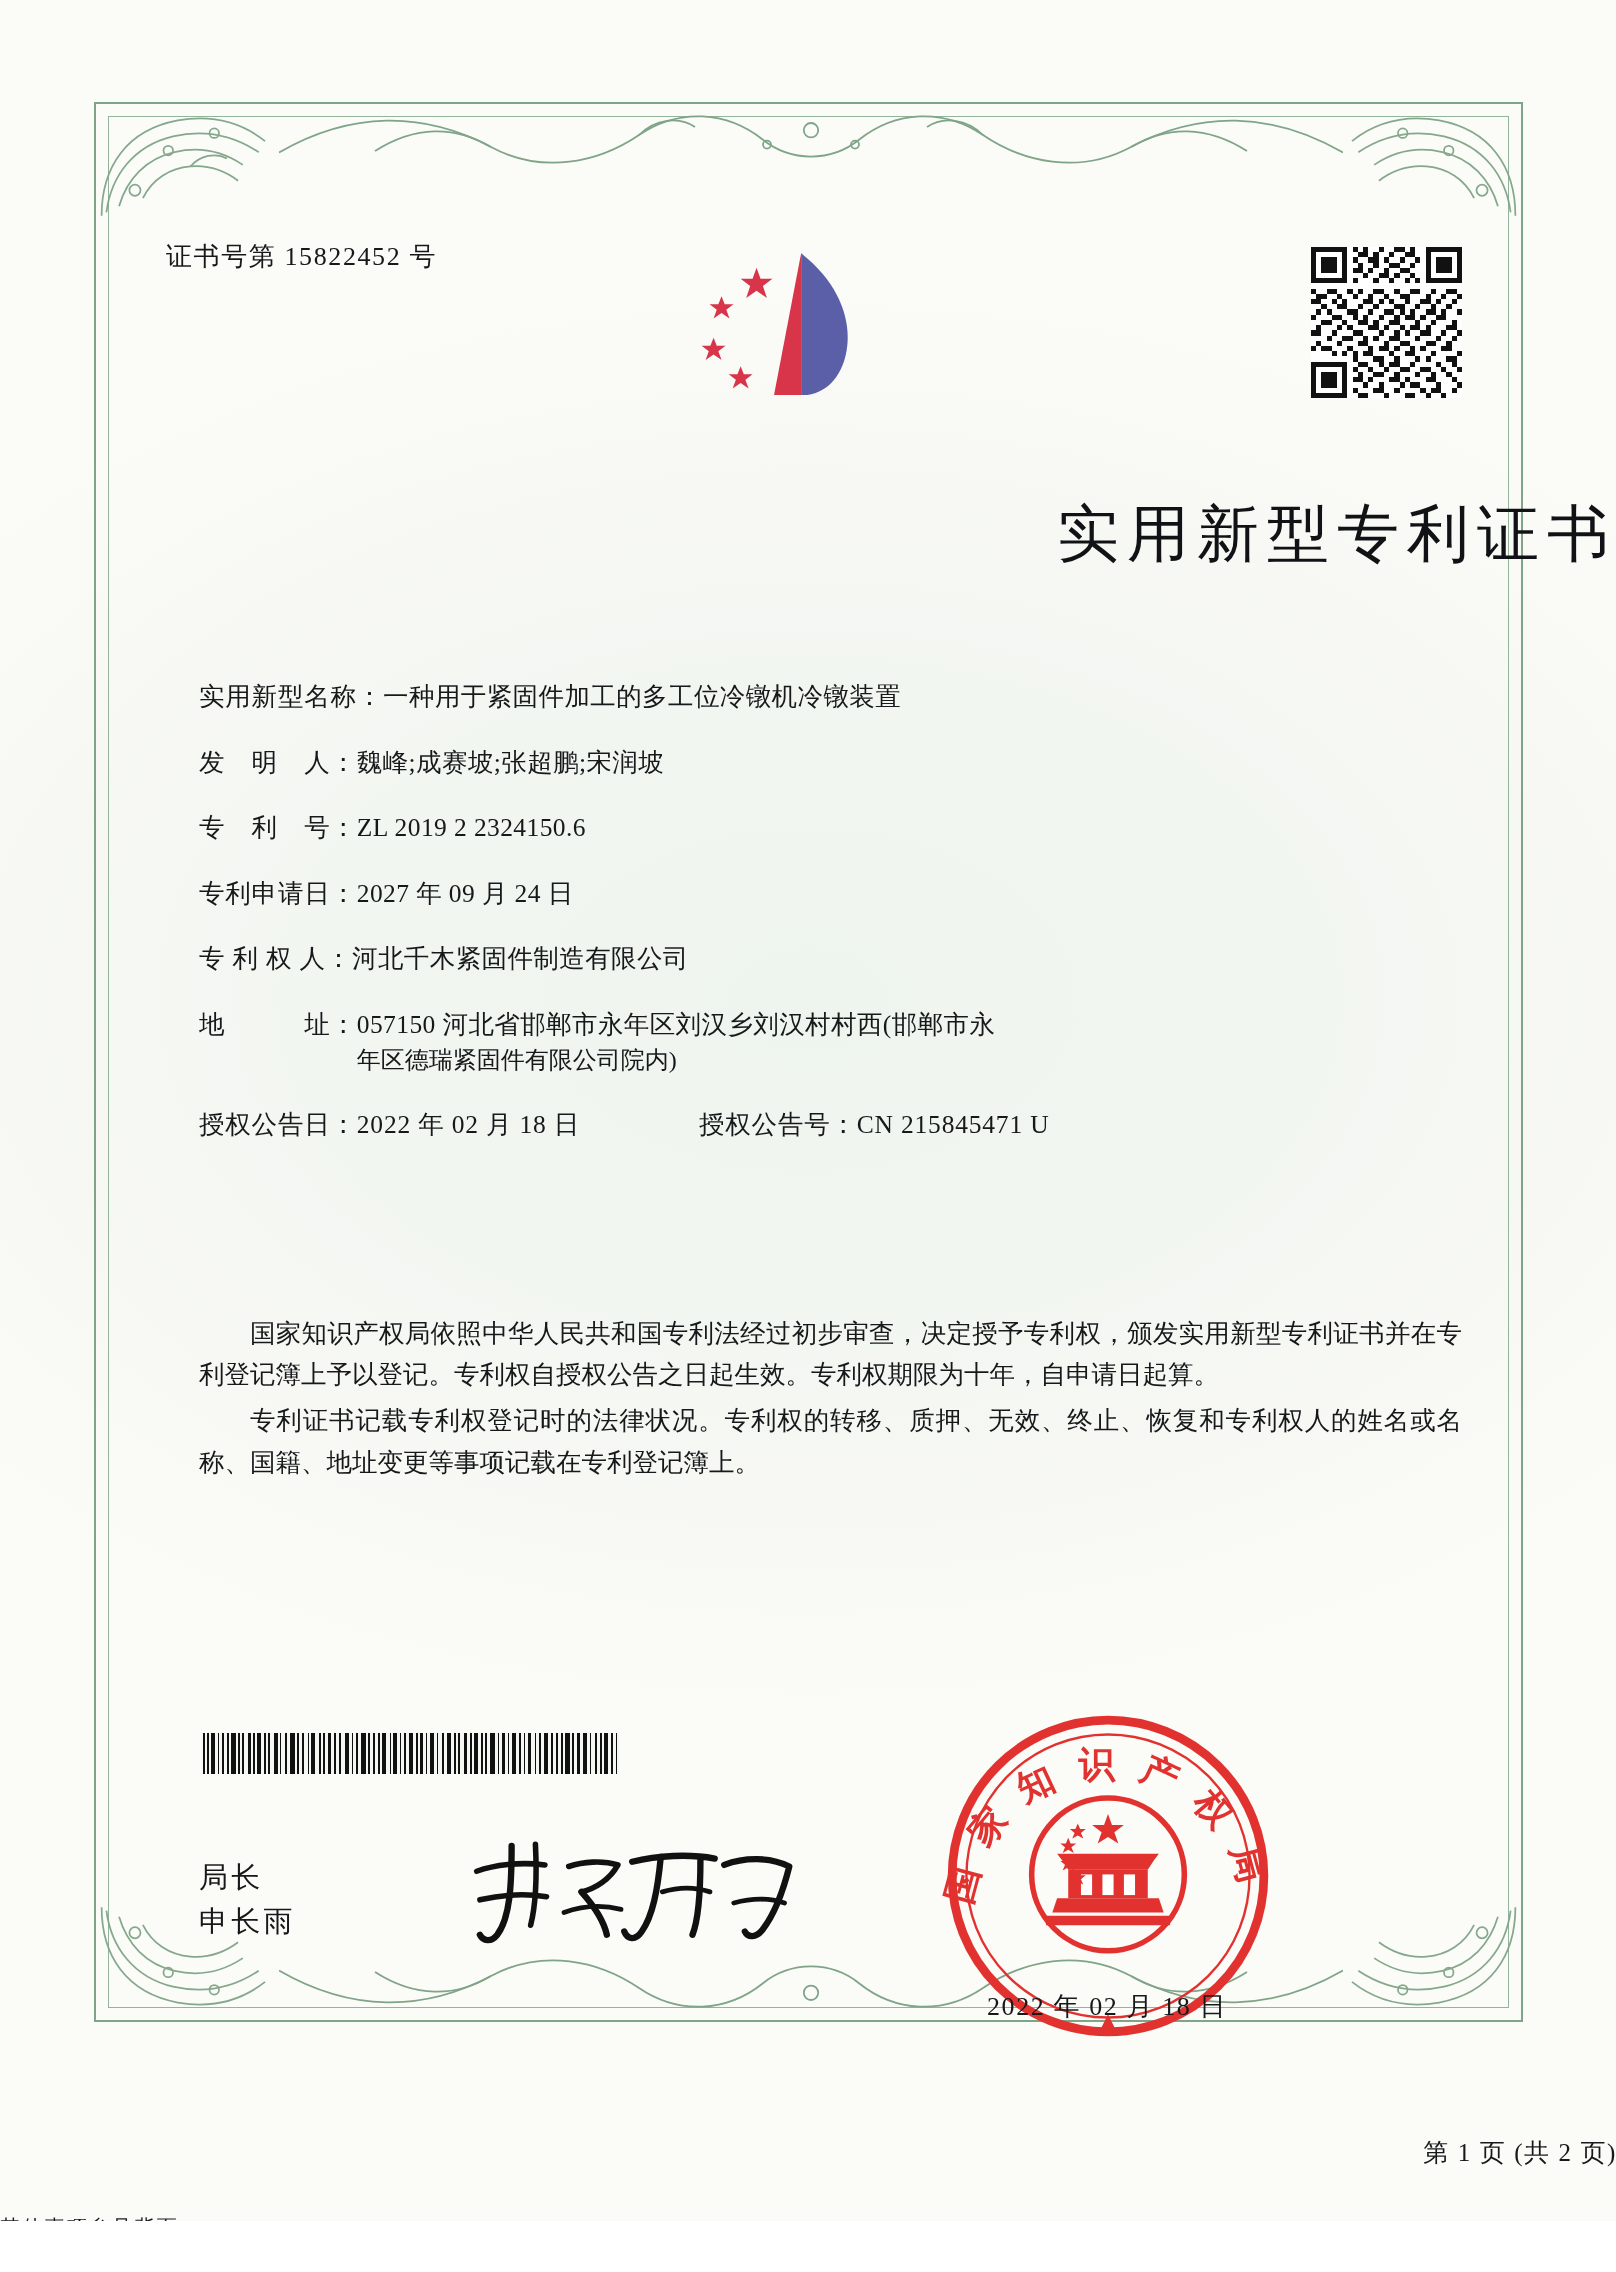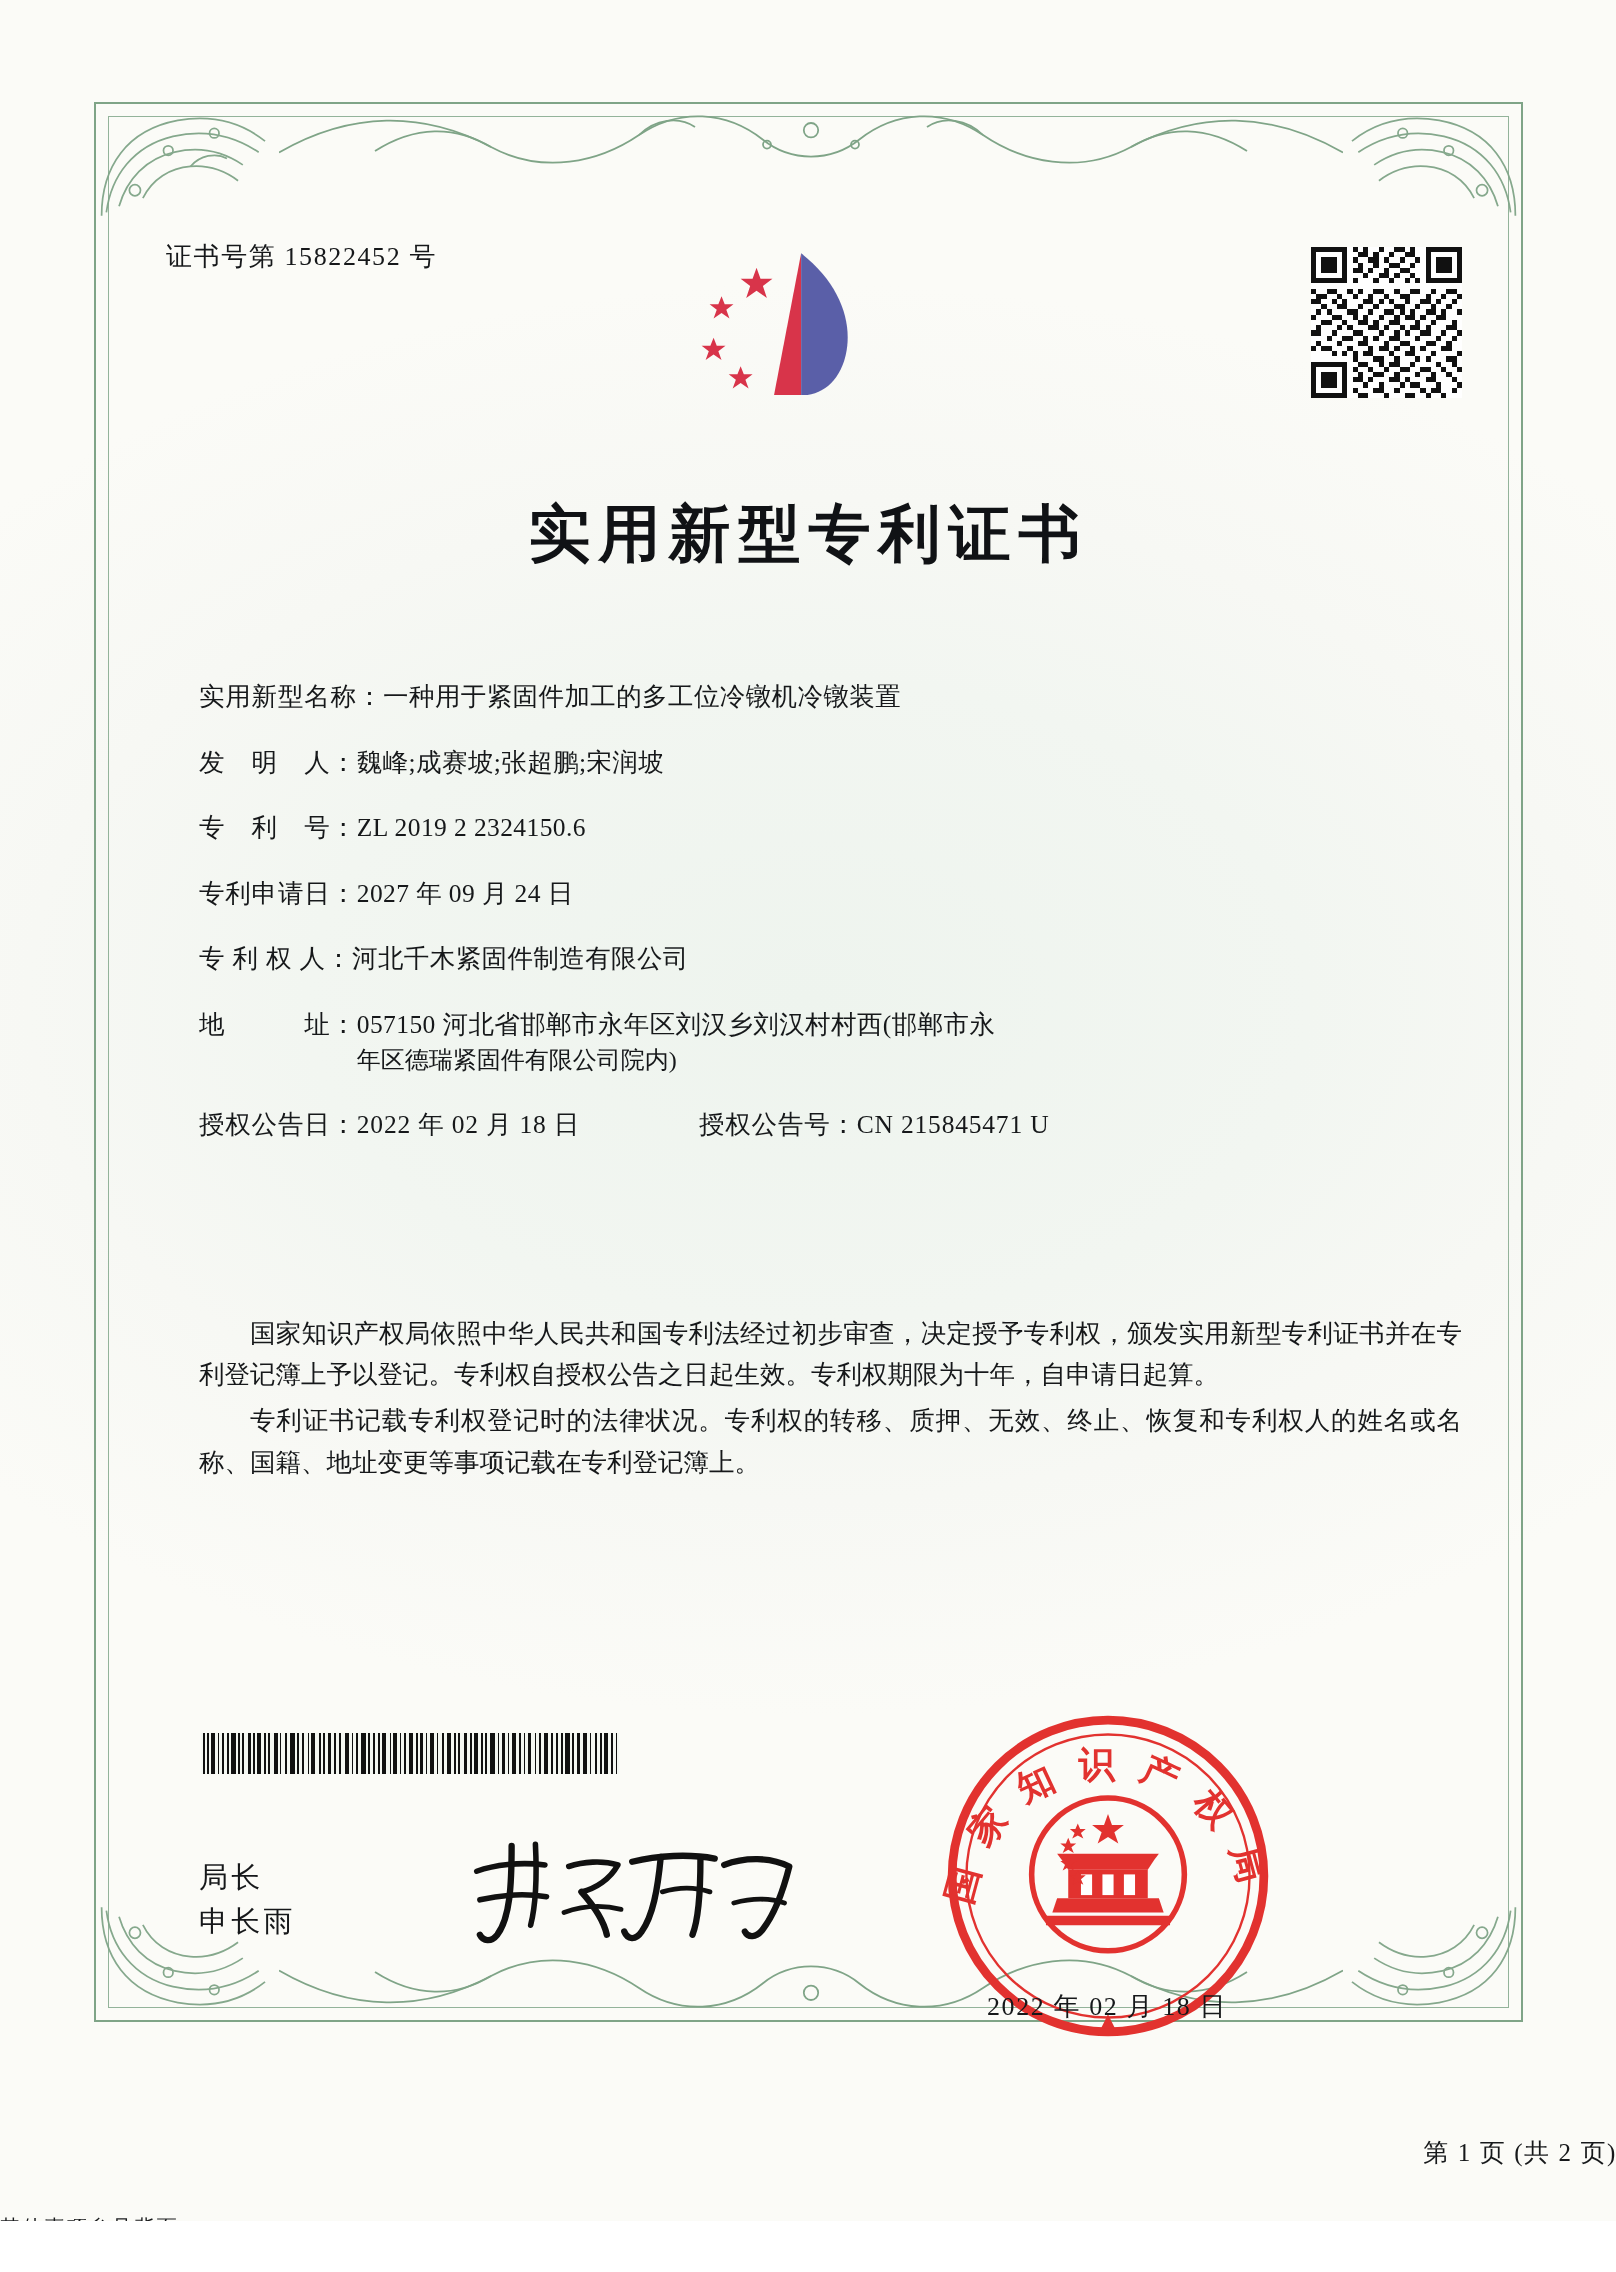--- a/index.html
+++ b/index.html
@@ -91,23 +91,23 @@
     width: 151px;
     height: 151px;
   }
 
   
   .title {
     position: absolute;
     left: 0;
     right: 0;
     top: 492px;
-    text-align: center;
+    text-align: right;
     font-size: 62px;
-    font-weight: bold;
+    font-weight: normal;
     letter-spacing: 8px;
     color: #101215;
     font-family: "DejaVu Serif", "Liberation Serif", serif;
   }
 
   
   .fields {
     position: absolute;
     left: 199px;
     right: 167px;

